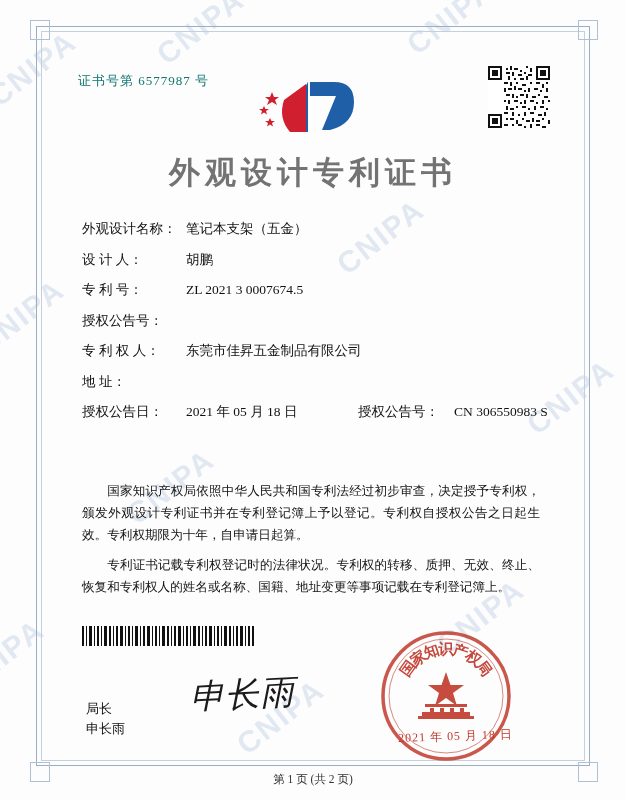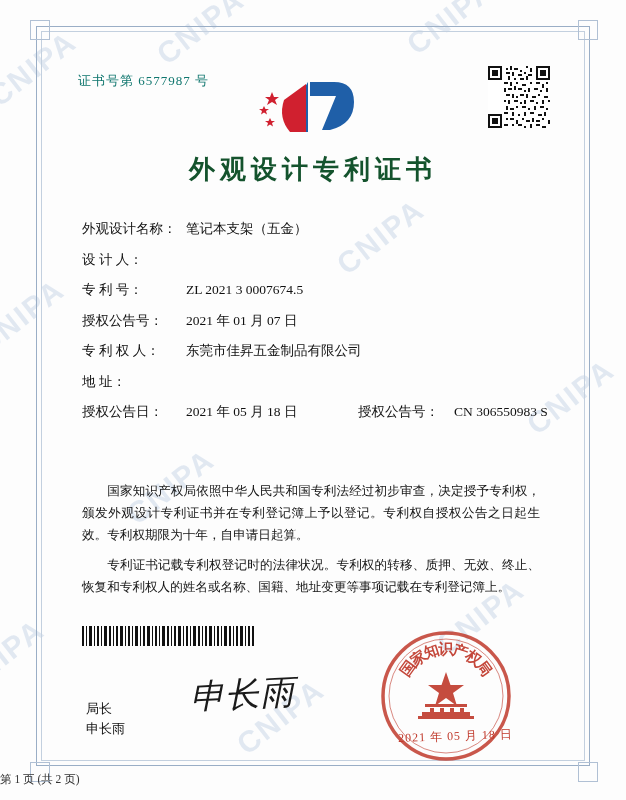--- a/index.html
+++ b/index.html
@@ -91,24 +91,24 @@
     top: 66px;
     width: 62px;
     height: 62px;
   }
 
   .title {
     position: absolute;
     left: 0; right: 0;
     top: 152px;
     text-align: center;
-    font-size: 26px;
+    font-size: 31px;
     font-weight: bold;
     letter-spacing: 5px;
-    color: #14532d;
+    color: #737373;
     font-family: "DejaVu Serif", serif;
   }
 
   .fields {
     position: absolute;
     left: 82px;
     top: 222px;
     width: 470px;
     font-size: 13.5px;
     color: #111;
@@ -199,20 +199,21 @@
     font-size: 12px;
     color: #c0392b;
     letter-spacing: 1px;
     transform: rotate(-2deg);
   }
 
   .footer {
     position: absolute;
     left: 0; right: 0;
     top: 772px;
+    text-align: center;
     font-size: 11.5px;
     color: #333;
   }
 </style>
 </head>
 <body>
 
 <div class="page">
 
   <div class="watermark wm1">CNIPA</div>
@@ -351,28 +352,28 @@
 
   <div class="title">外观设计专利证书</div>
 
   <div class="fields">
     <div class="field-row">
       <span class="field-label">外观设计名称：</span>
       <span class="field-value">笔记本支架（五金）</span>
     </div>
     <div class="field-row">
       <span class="field-label">设  计  人：</span>
+      <span class="field-value">胡鹏</span>
     </div>
     <div class="field-row">
       <span class="field-label">专  利  号：</span>
       <span class="field-value">ZL 2021 3 0007674.5</span>
     </div>
     <div class="field-row">
       <span class="field-label">授权公告号：</span>
-      <span class="field-value">2021 年 01 月 07 日</span>
     </div>
     <div class="field-row">
       <span class="field-label">专 利 权 人：</span>
       <span class="field-value">东莞市佳昇五金制品有限公司</span>
     </div>
     <div class="field-row">
       <span class="field-label">地      址：</span>
     </div>
     <div class="field-row dual">
       <span class="field-label">授权公告日：</span>

